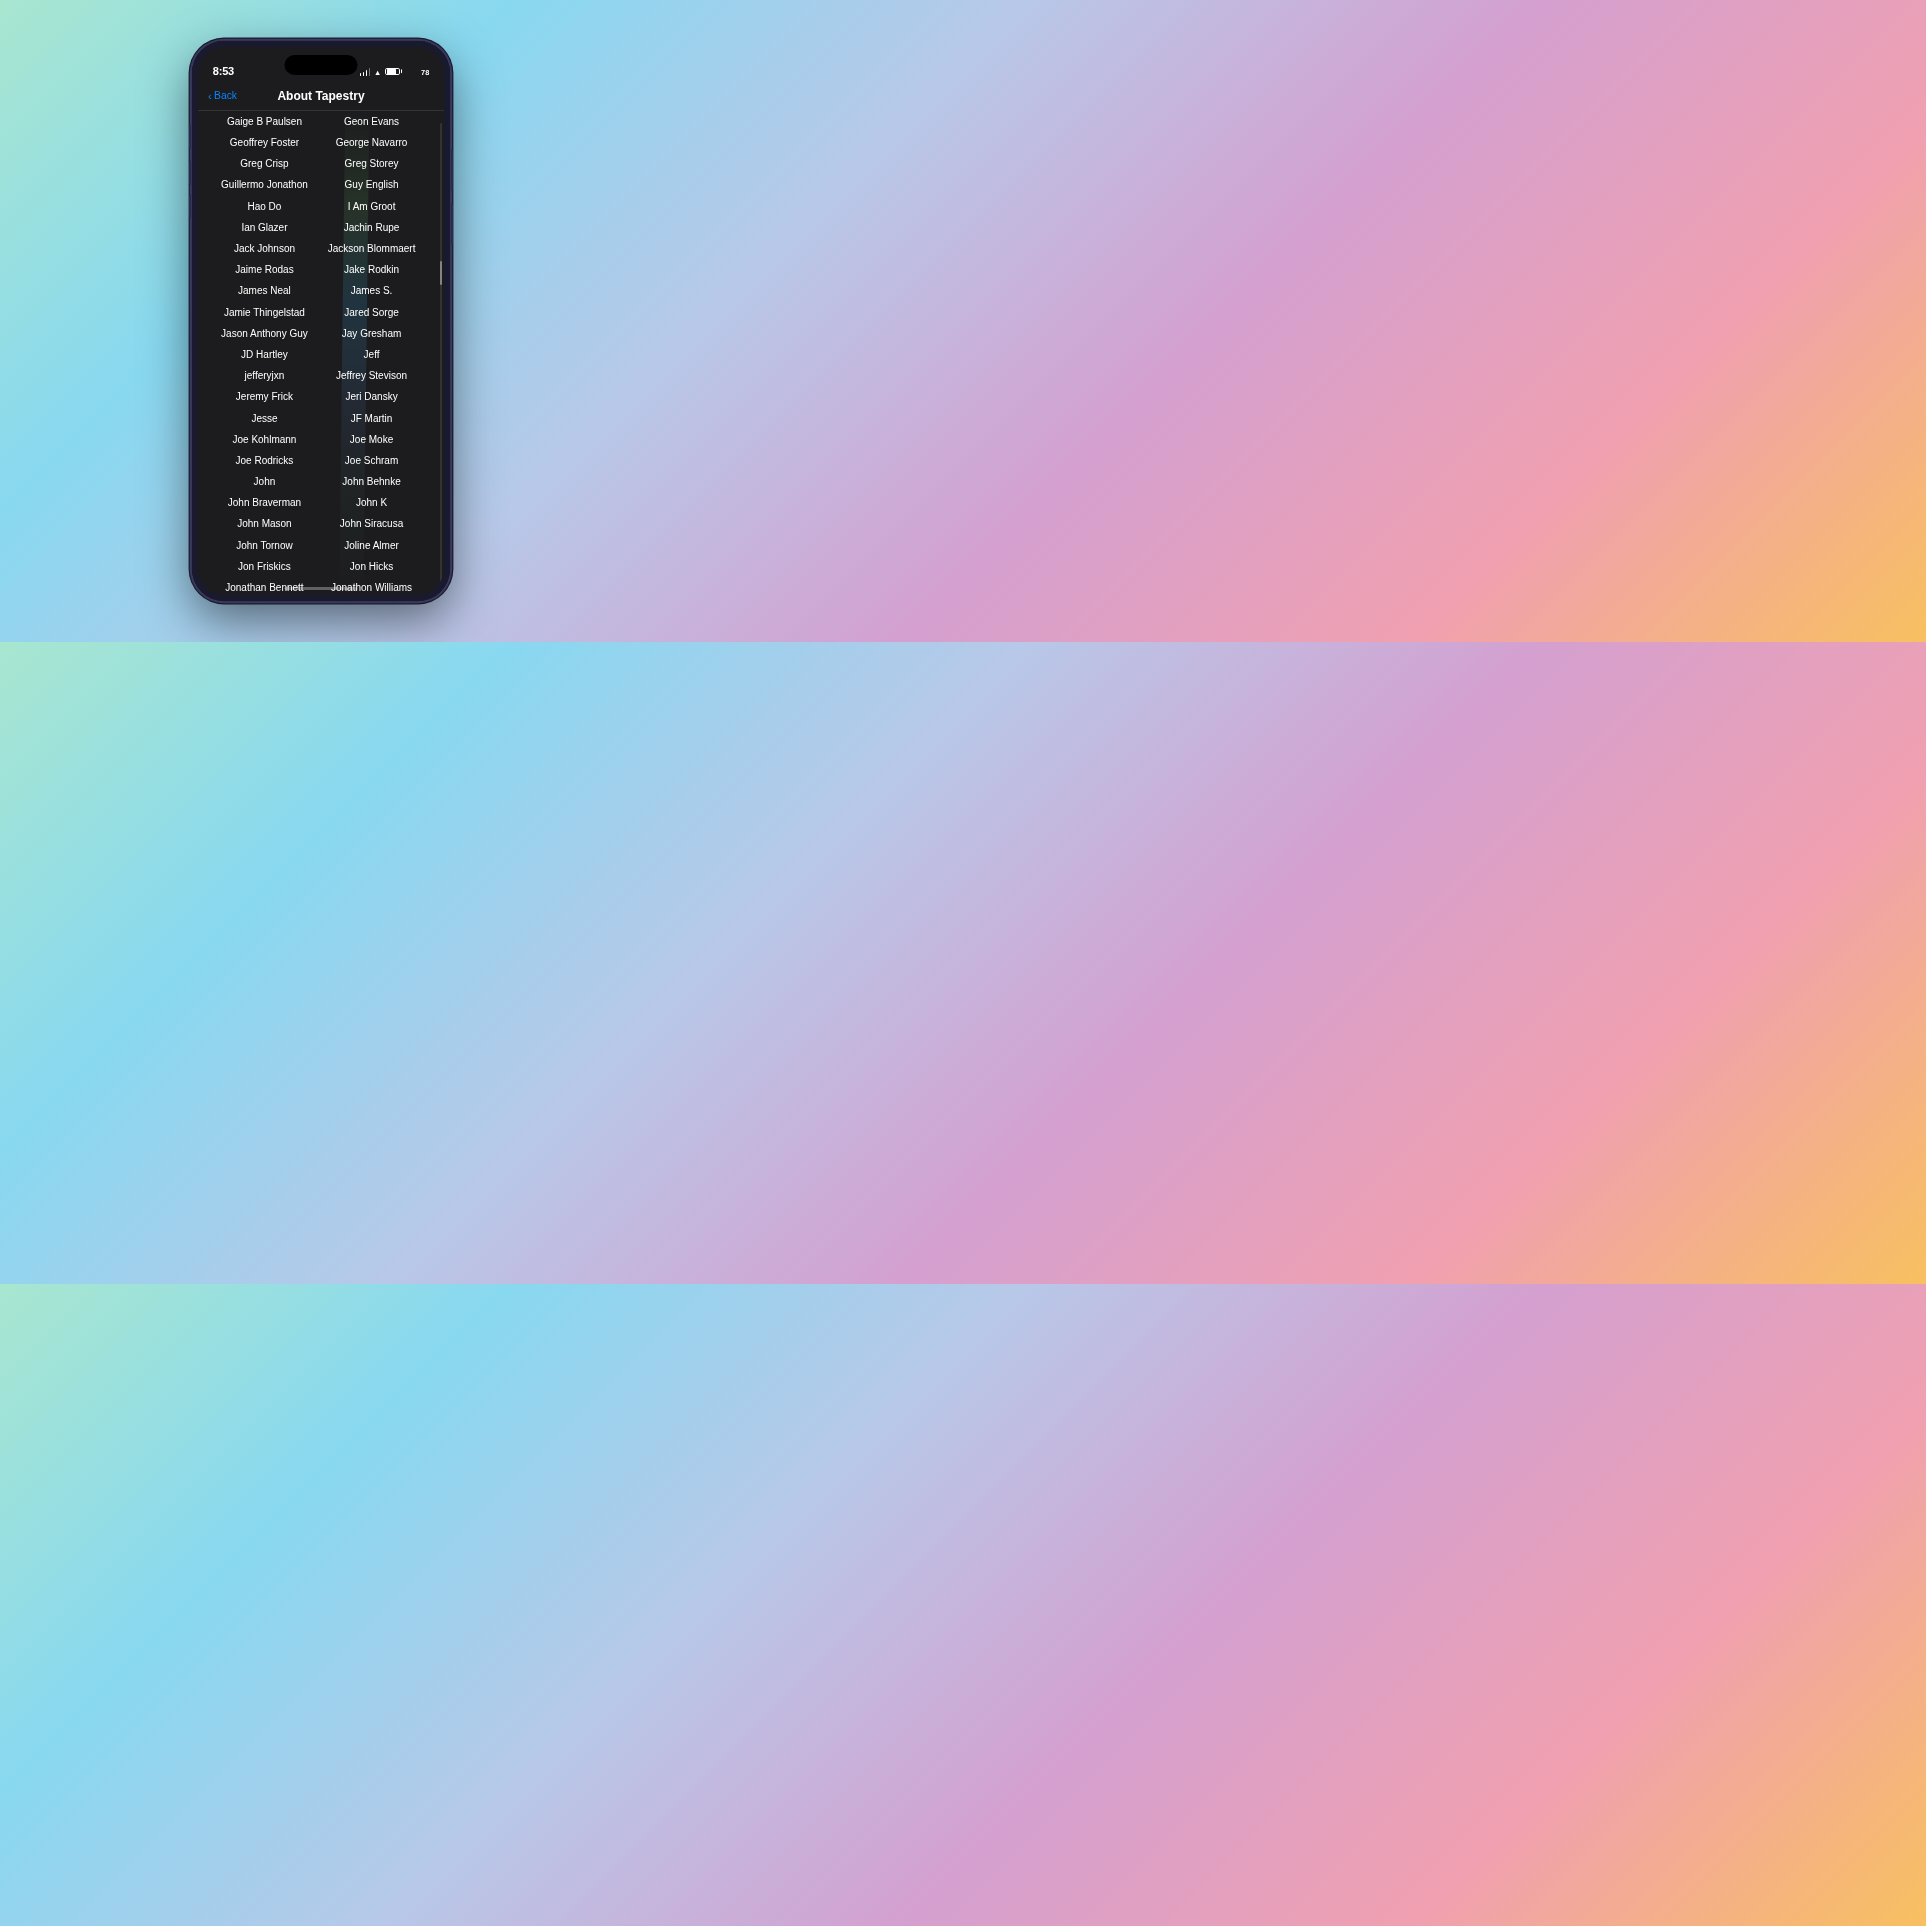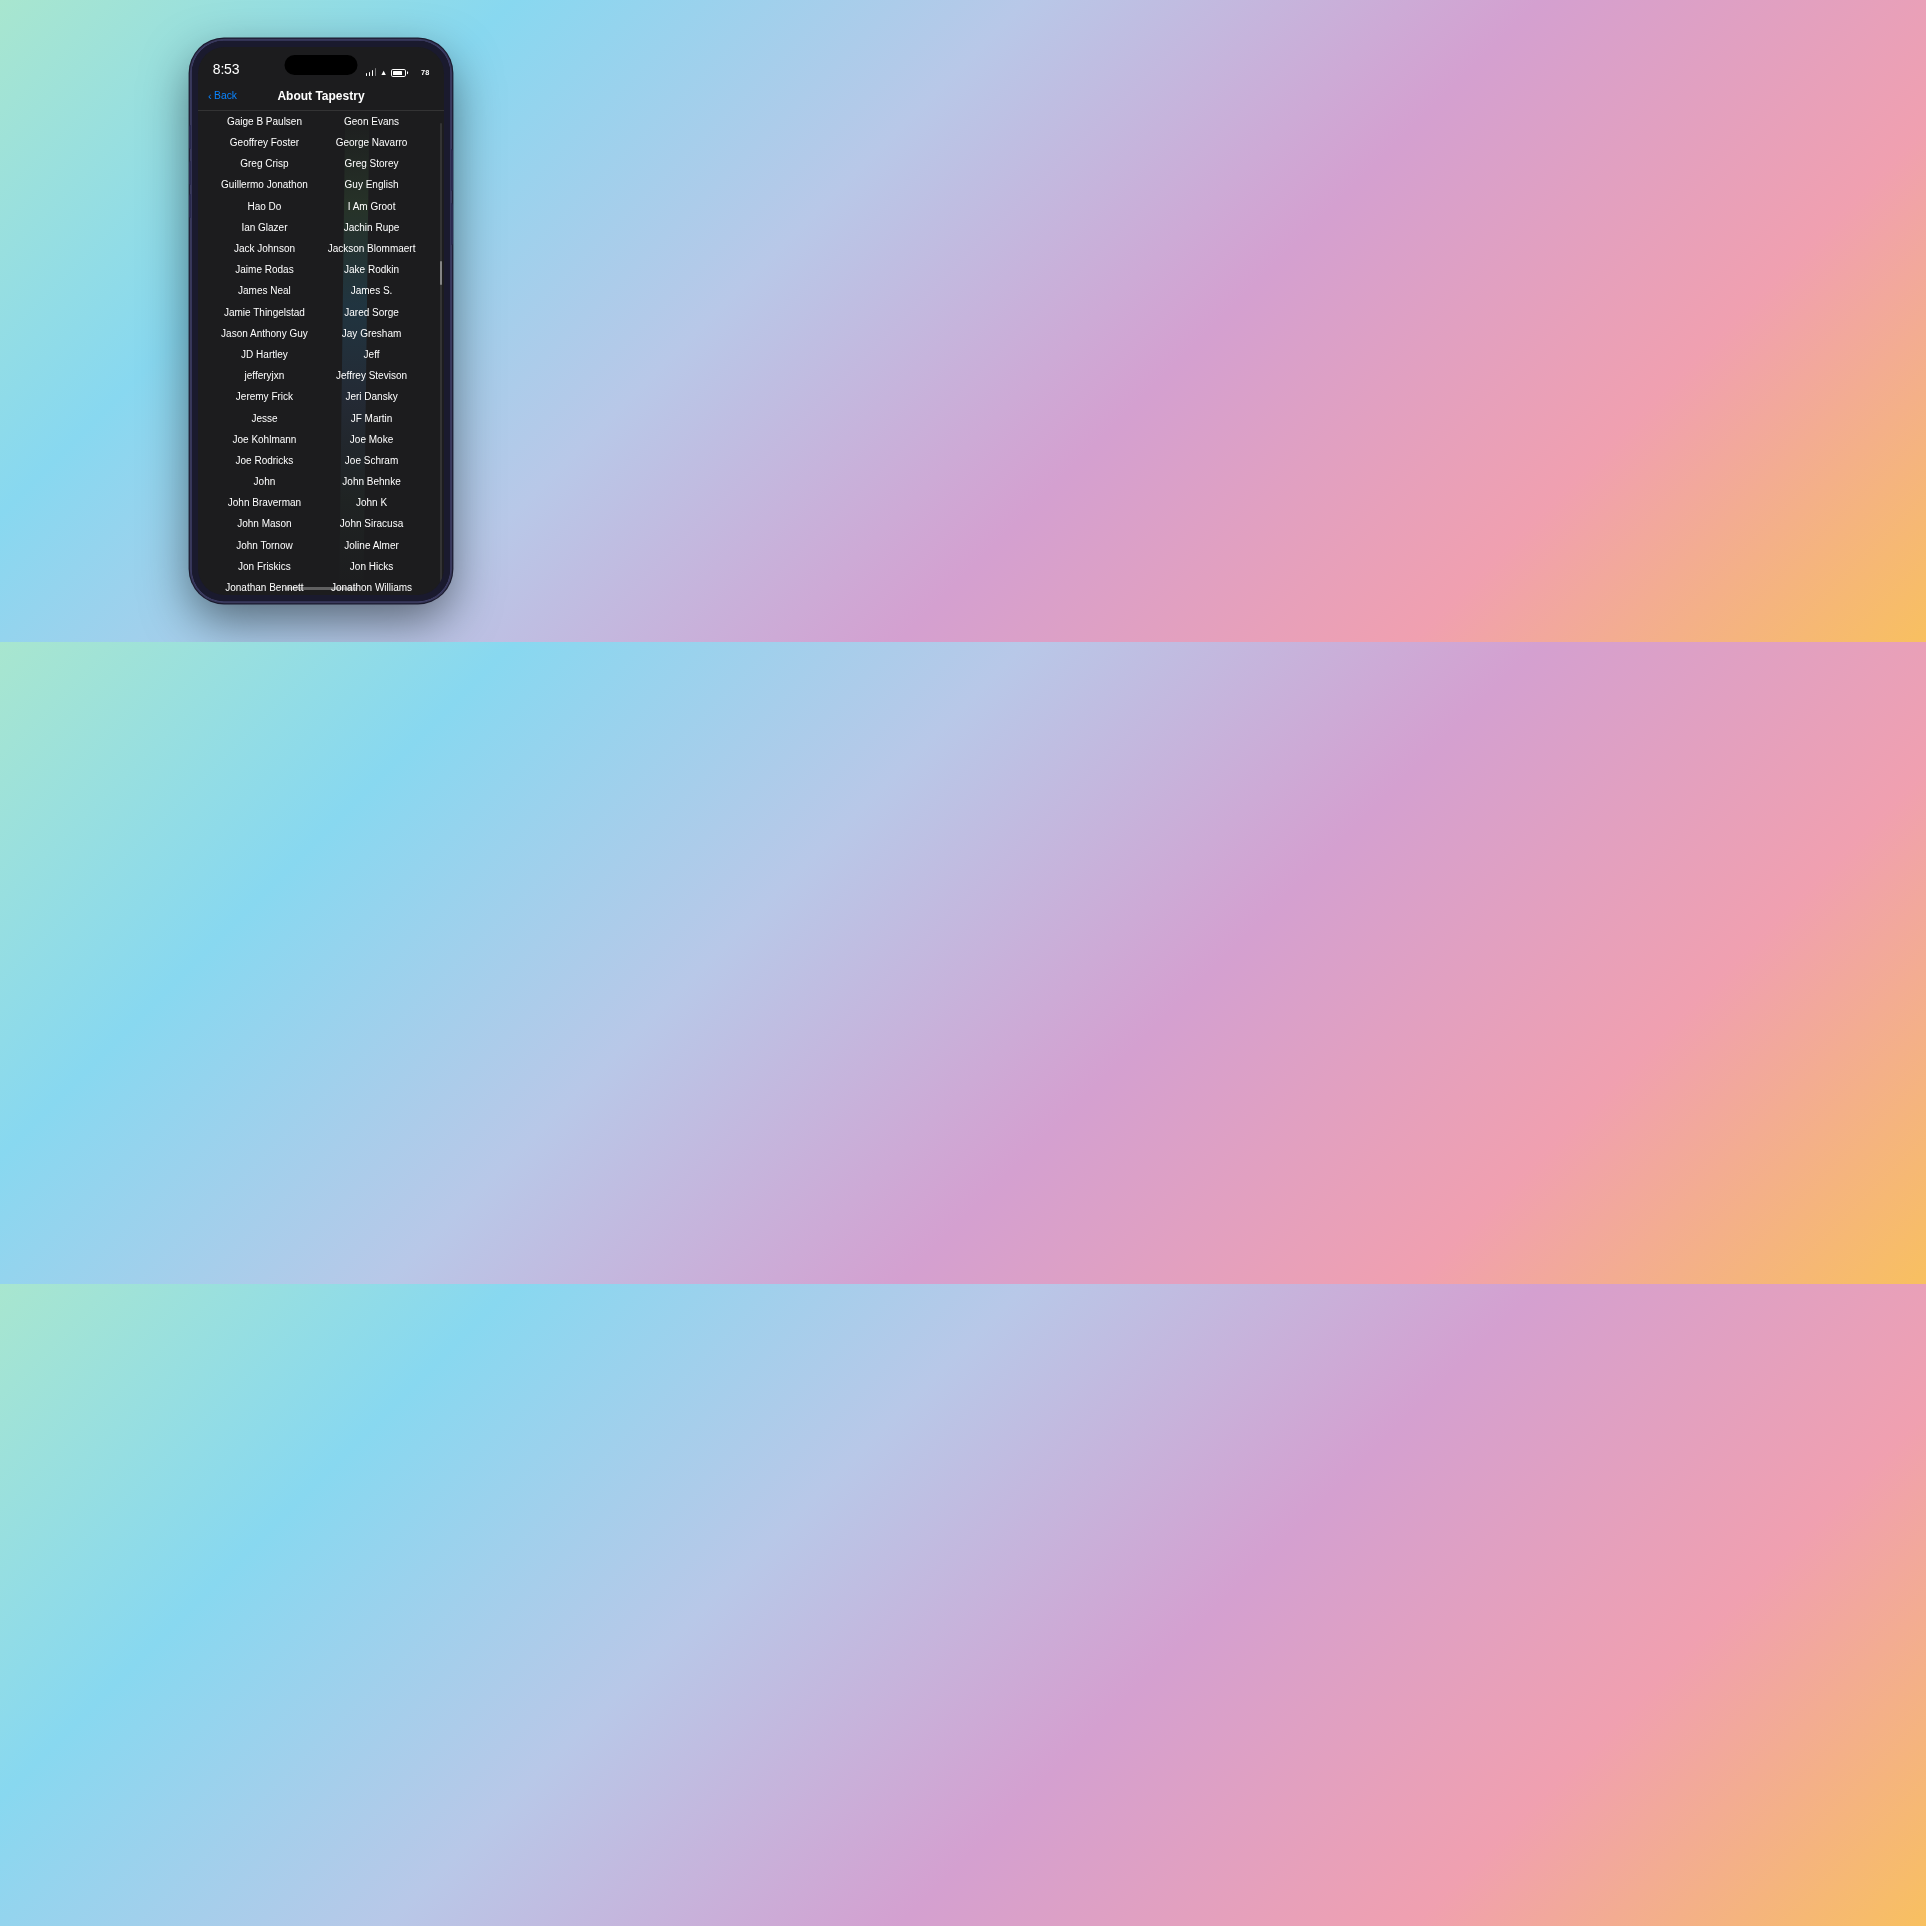--- a/index.html
+++ b/index.html
@@ -87,36 +87,36 @@
       align-items: flex-end;
       justify-content: space-between;
       padding: 0 14.5px 4.8px;
       z-index: 5;
       color: white;
       font-size: 9px;
       font-weight: 600;
     }
 
     .status-time {
-      font-size: 14px;
-      font-weight: 400;
+      font-size: 11px;
+      font-weight: 700;
       letter-spacing: -0.2px;
     }
 
     .status-icons {
       display: flex;
       align-items: center;
       gap: 3.6px;
       font-size: 7.9px;
     }
 
     .battery-icon {
       display: flex;
-      align-items: flex-end;
-      gap: 11px;
+      align-items: flex-start;
+      gap: 17px;
     }
 
     .battery-body {
       width: 15.7px;
       height: 7.9px;
       border: 0.9px solid white;
       border-radius: 1.8px;
       position: relative;
       display: flex;
       align-items: center;

